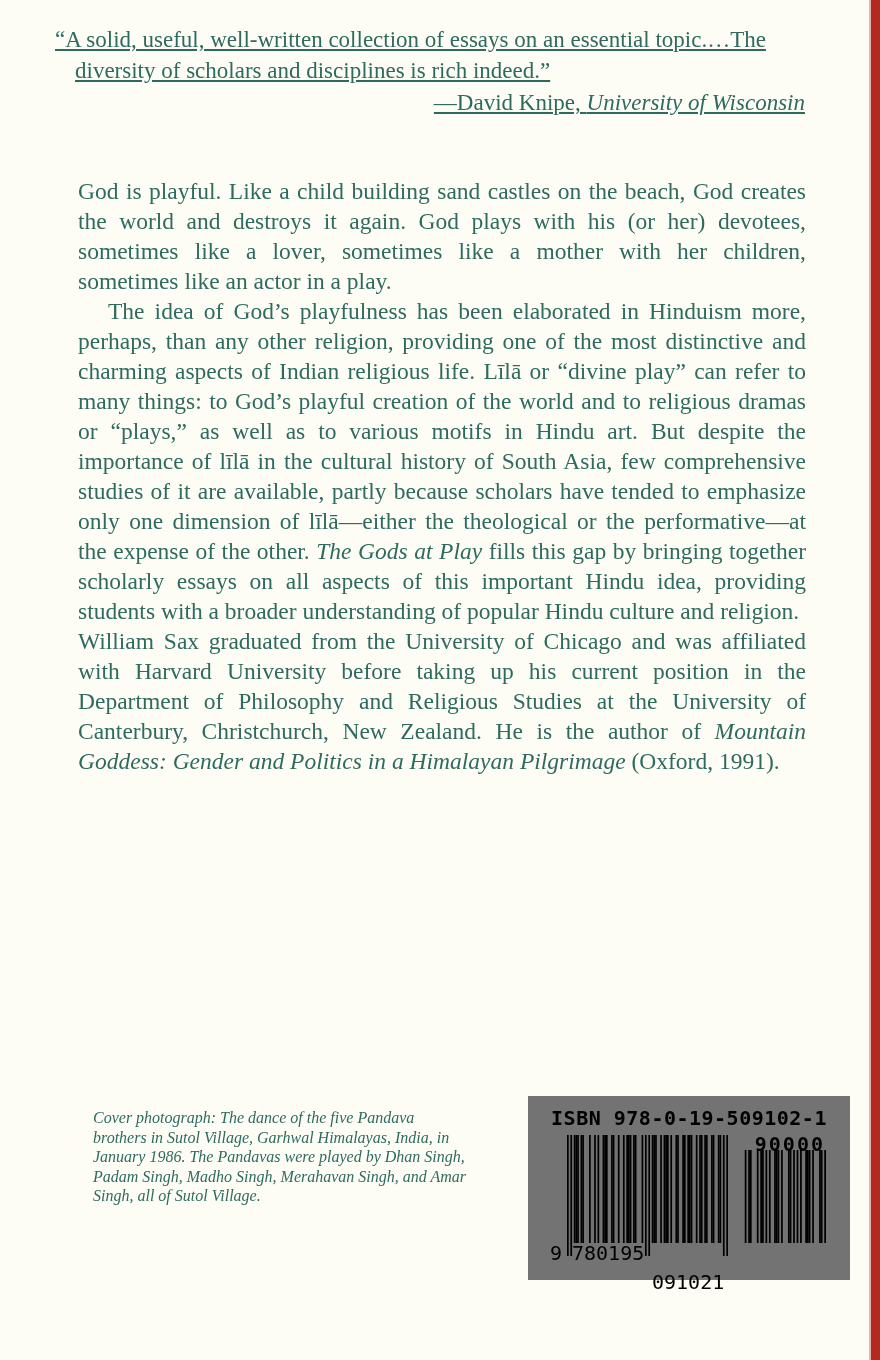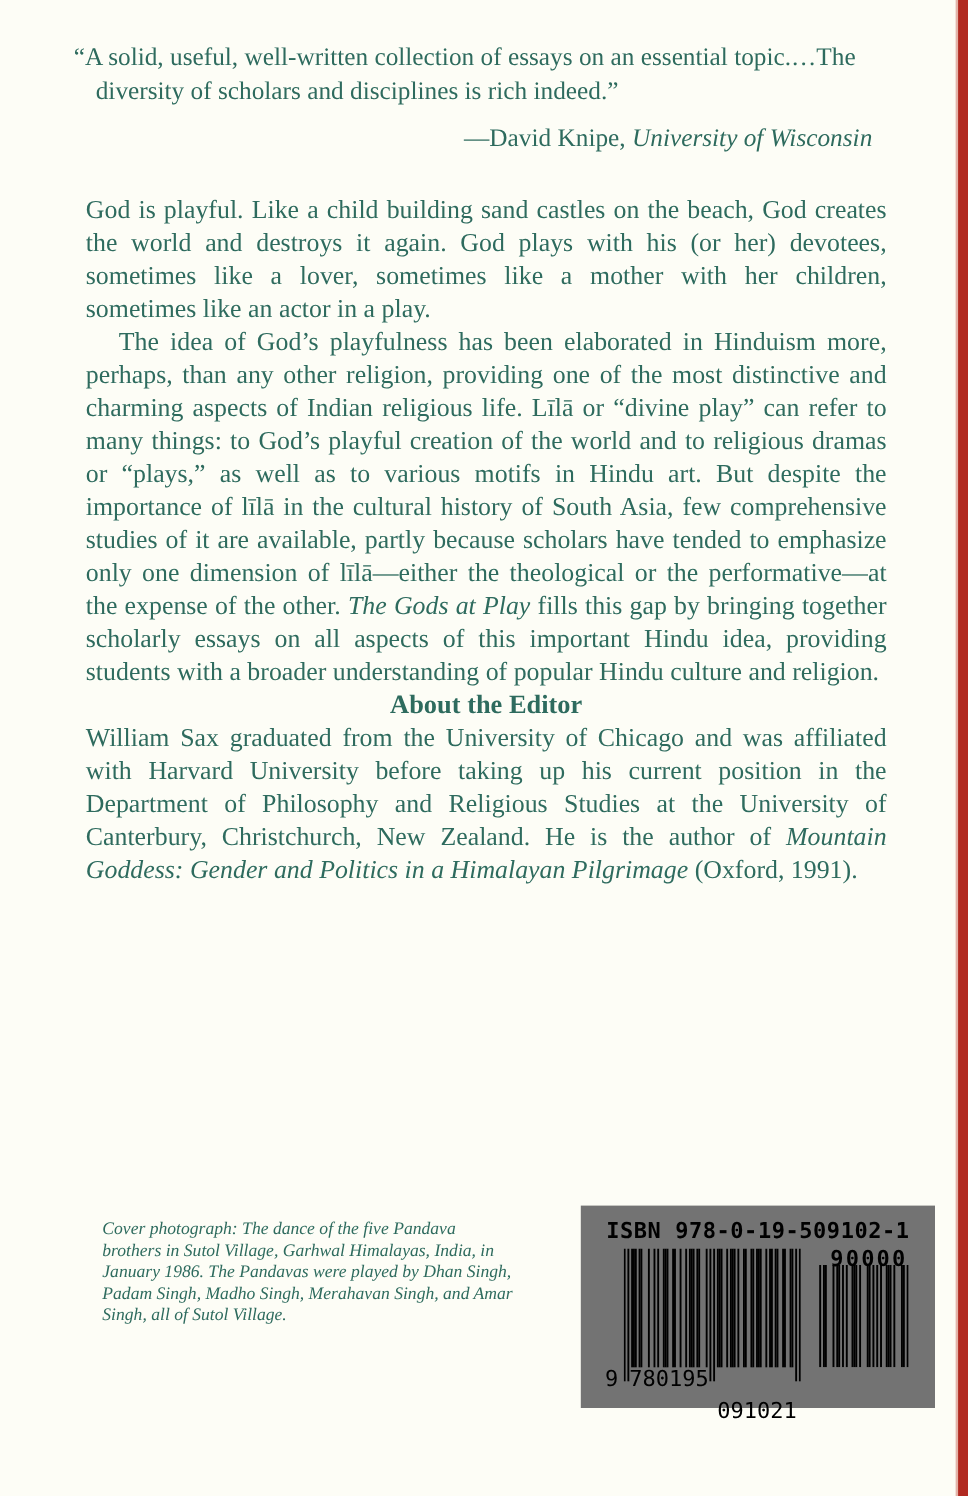--- a/index.html
+++ b/index.html
@@ -17,21 +17,21 @@
     position: absolute; top: 0; right: 0; bottom: 0;
     width: 9px;
     border-left: 2px solid #e3b3a8;
   }
 
   
   .quote-section {
     position: absolute; left: 55px; top: 24px; width: 750px;
     font-size: 23px; line-height: 31px;
   }
-  .quote-section p { margin: 12px; }
+  .quote-section p { margin: 0; text-decoration: underline; }
   .quote-text { padding-left: 20px; text-indent: -20px; }
   .quote-attribution { text-align: right; margin-top: 1px !important; }
 
   
   .main-text {
     position: absolute; left: 78px; top: 176px; width: 728px;
     font-size: 23.5px; line-height: 30px;
     text-align: justify;
   }
   .main-text p { margin: 0; }
@@ -80,21 +80,20 @@
 <body style="background: rgb(253, 253, 246); color: rgb(46, 107, 94);">
 
 <div class="quote-section">
   <p class="quote-text">“A solid, useful, well-written collection of essays on an essential topic.…The diversity of scholars and disciplines is rich indeed.”</p>
   <p class="quote-attribution"><span>—David Knipe, </span><em>University of Wisconsin</em></p>
 </div>
 
 <div class="main-text">
   <p class="para-1">God is playful. Like a child building sand castles on the beach, God creates the world and destroys it again. God plays with his (or her) devotees, sometimes like a lover, sometimes like a mother with her children, sometimes like an actor in a play.</p>
   <p class="para-2"><span>The idea of God’s playfulness has been elaborated in Hinduism more, perhaps, than any other religion, providing one of the most distinctive and charming aspects of Indian religious life. Līlā or “divine play” can refer to many things: to God’s playful creation of the world and to religious dramas or “plays,” as well as to various motifs in Hindu art. But despite the importance of līlā in the cultural history of South Asia, few comprehensive studies of it are available, partly because scholars have tended to emphasize only one dimension of līlā—either the theological or the performative—at the expense of the other. </span><em>The Gods at Play</em><span> fills this gap by bringing together scholarly essays on all aspects of this important Hindu idea, providing students with a broader understanding of popular Hindu culture and religion.</span></p>
-  <p class="about-heading">About the Editor</p>
   <p class="editor-bio"><span>William Sax graduated from the University of Chicago and was affiliated with Harvard University before taking up his current position in the Department of Philosophy and Religious Studies at the University of Canterbury, Christchurch, New Zealand. He is the author of </span><em>Mountain Goddess: Gender and Politics in a Himalayan Pilgrimage</em><span> (Oxford, 1991).</span></p>
 </div>
 
 <div class="credits">
   <p class="credit-photo">Cover photograph: The dance of the five Pandava brothers in Sutol Village, Garhwal Himalayas, India, in January 1986. The Pandavas were played by Dhan Singh, Padam Singh, Madho Singh, Merahavan Singh, and Amar Singh, all of Sutol Village.</p>
 </div>
 
 <div class="barcode-box" style="background: #737373;">
   <div class="isbn-line">ISBN 978-0-19-509102-1</div>
   <div class="addon-label">90000</div>

